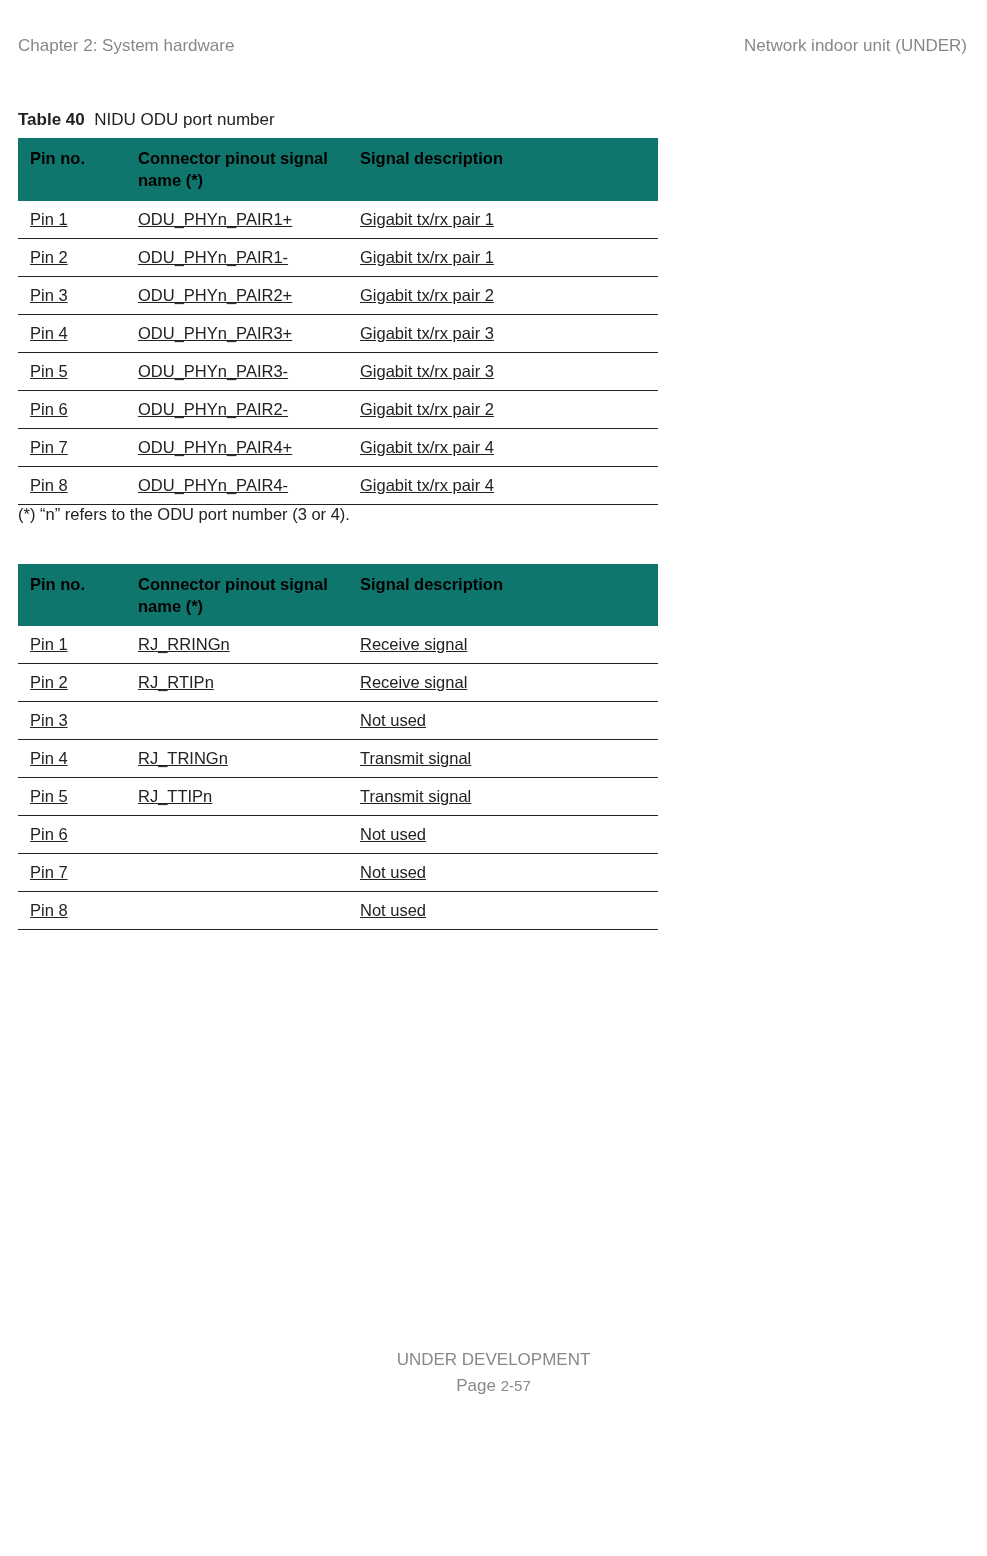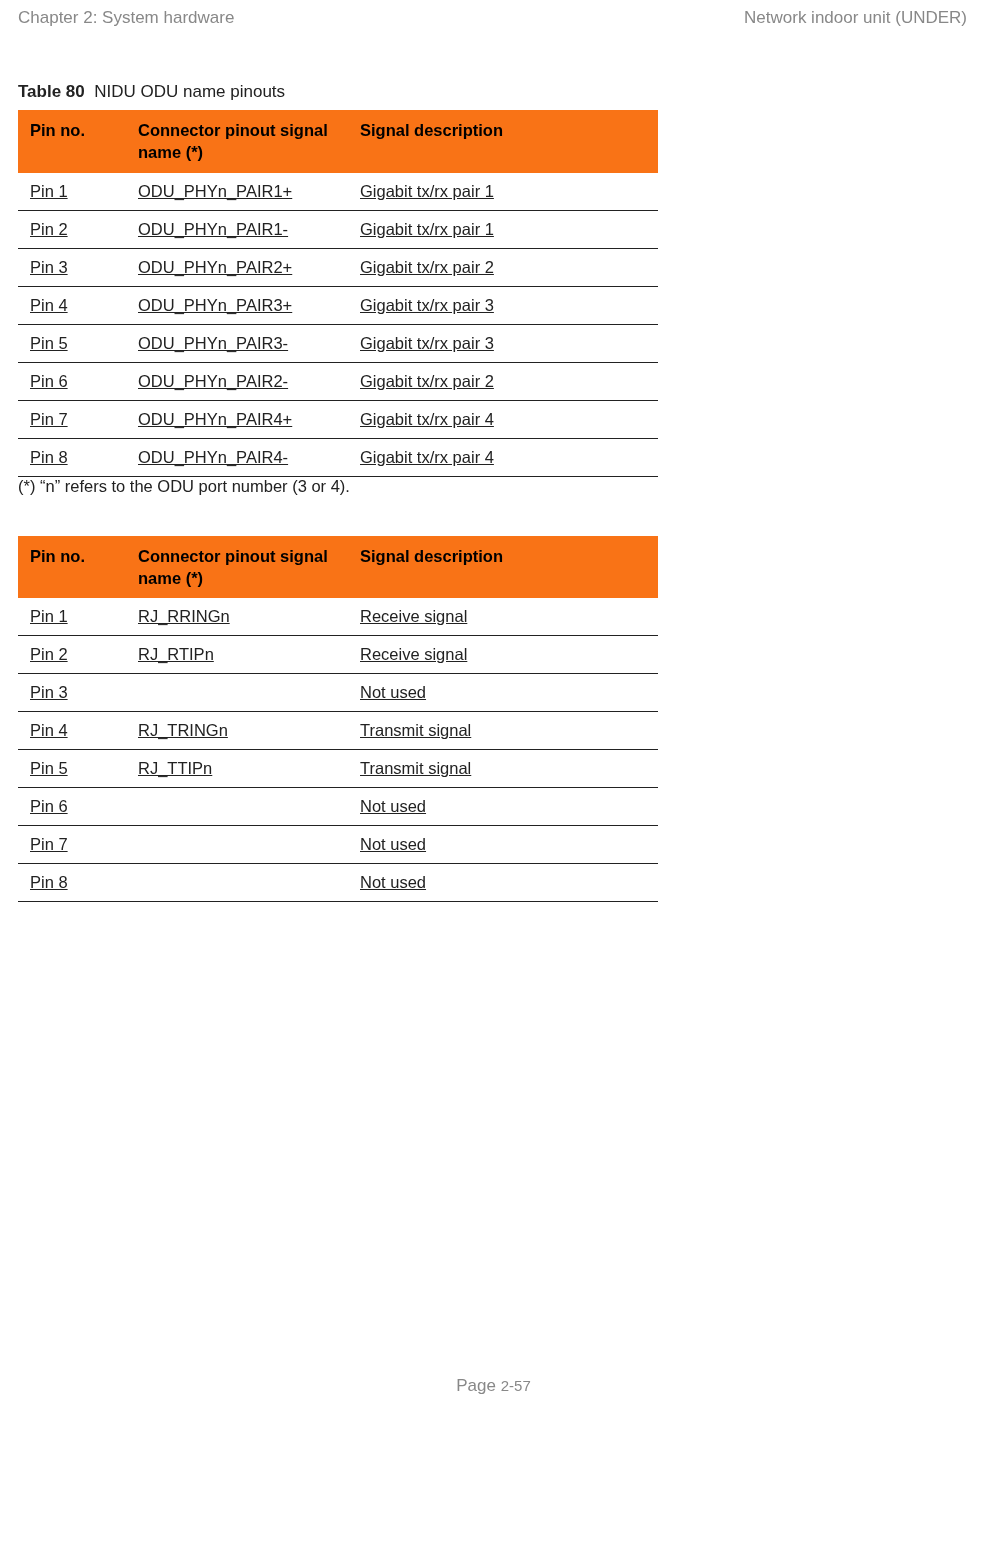--- a/index.html
+++ b/index.html
@@ -7,21 +7,21 @@
     font-size: 16.5px;
     color: #222;
     margin: 0;
     padding: 0;
     background: #fff;
   }
   .page {
     width: 987px;
     height: 1416px;
     box-sizing: border-box;
-    padding: 8px 20px 0 18px;
+    padding: 36px 20px 0 18px;
     position: relative;
   }
   .header {
     display: flex;
     justify-content: space-between;
     color: #888;
     font-size: 17px;
     margin-bottom: 54px;
   }
   .table-caption {
@@ -31,21 +31,21 @@
   .table-caption .bold {
     font-weight: 700;
   }
   table {
     border-collapse: collapse;
     width: 640px;
     font-size: 16.5px;
   }
   table th {
     text-align: left;
-    background: #f97316;
+    background: #0f766e;
     color: #000;
     font-weight: 700;
     padding: 9px 10px 9px 12px;
     vertical-align: top;
     line-height: 1.35;
   }
   table th.col-pin { width: 86px; }
   table th.col-conn { width: 200px; }
   table td {
     padding: 9px 10px 9px 12px;
@@ -74,22 +74,22 @@
 <body>
 
 <div class="page">
 
   <div class="header">
     <span>Chapter 2:  System hardware</span>
     <span>Network indoor unit (UNDER)</span>
   </div>
 
   <div class="table-caption">
-    <span class="bold">Table 80</span>&nbsp;
-    <span>NIDU ODU name pinouts</span>
+    <span class="bold">Table 40</span>&nbsp;
+    <span>NIDU ODU port number</span>
   </div>
 
   <table>
     <thead>
       <tr>
         <th class="col-pin">Pin no.</th>
         <th class="col-conn">Connector pinout signal name (*)</th>
         <th>Signal description</th>
       </tr>
     </thead>
@@ -187,18 +187,19 @@
         </tr>
       <tr>
           <td>Pin 8</td>
           <td></td>
           <td>Not used</td>
         </tr>
     </tbody>
   </table>
 
   <div class="footer">
+    <div>UNDER DEVELOPMENT</div>
     <div>
       <span>Page </span><span style="font-size:15px;">2-57</span>
     </div>
   </div>
 
 </div>
 
 </body></html>

